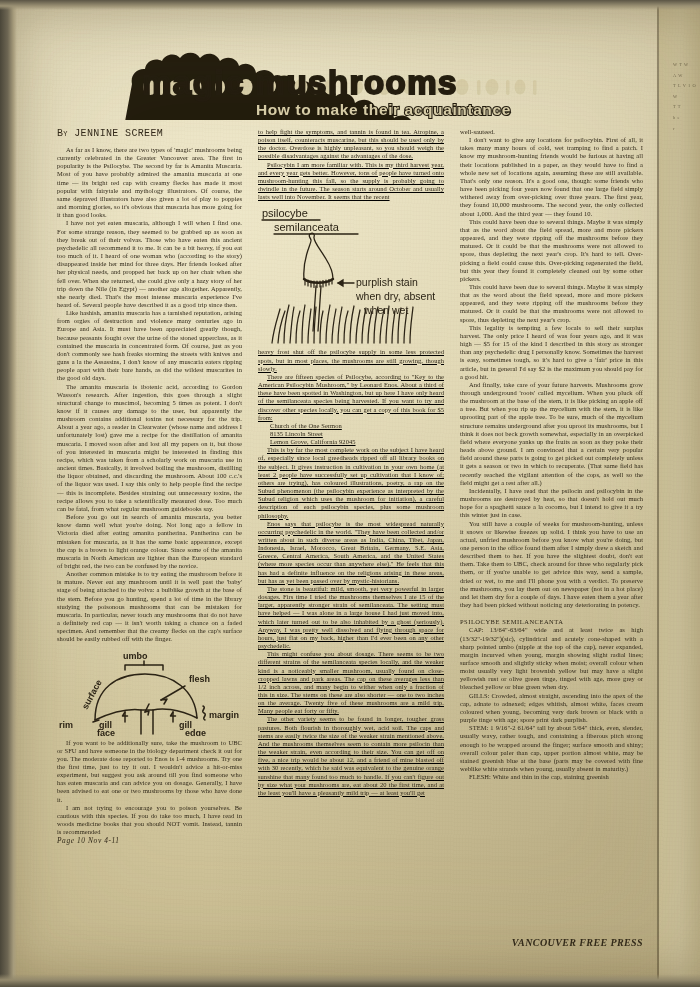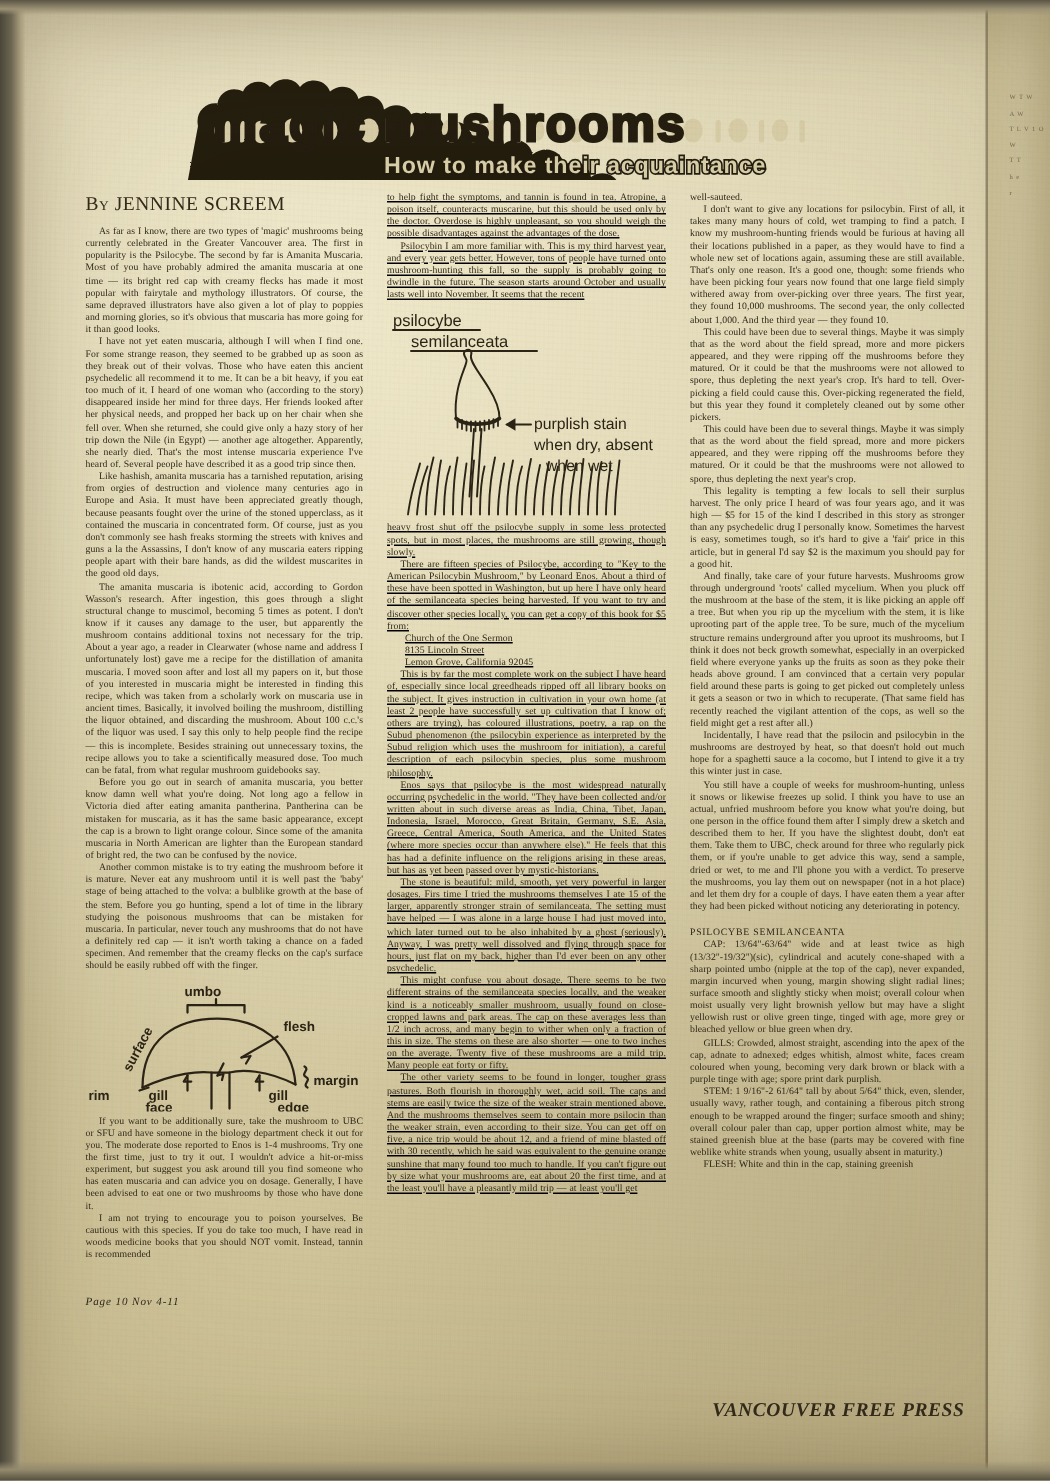--- a/index.html
+++ b/index.html
@@ -116,26 +116,27 @@
   }
   .col {
     width: 185px;
     position: relative;
   }
   .col.c1 { width: 185px; }
   .col.c2 { width: 186px; text-decoration: underline; }
   .col.c3 { width: 187px; }
 
   .byline {
-    font-size: 13px;
+    font-size: 10px;
     letter-spacing: 0.35px;
     color: #32291a;
     margin: 0 0 7px 0;
     font-variant: small-caps;
     text-transform: none;
+    font-family: Liberation Mono, monospace;
   }
   .body-text p {
     margin: 0;
     font-size: 6.5px;
     line-height: 8.15px;
     text-align: justify;
     color: #2f2718;
     text-indent: 9px;
     letter-spacing: 0.04px;
     word-spacing: 0.2px;
@@ -152,29 +153,29 @@
     letter-spacing: 0.5px;
     margin-top: 5px;
   }
   .body-text p.spacer { height: 4px; }
 
   .page-folio {
     font-style: italic;
     font-size: 7.4px;
     letter-spacing: 0.6px;
     color: #2f2718;
-    margin-top: 22px;
+    margin-top: 0;
   }
   .paper-credit {
     position: absolute;
     right: 0;
     bottom: -2px;
     font-style: italic;
     font-weight: bold;
-    font-size: 13px;
+    font-size: 10px;
     letter-spacing: 0.4px;
     color: #2f2718;
     white-space: nowrap;
   }
 
   
   .fig {
     display: block;
     margin: 4px 0 3px 0;
   }

